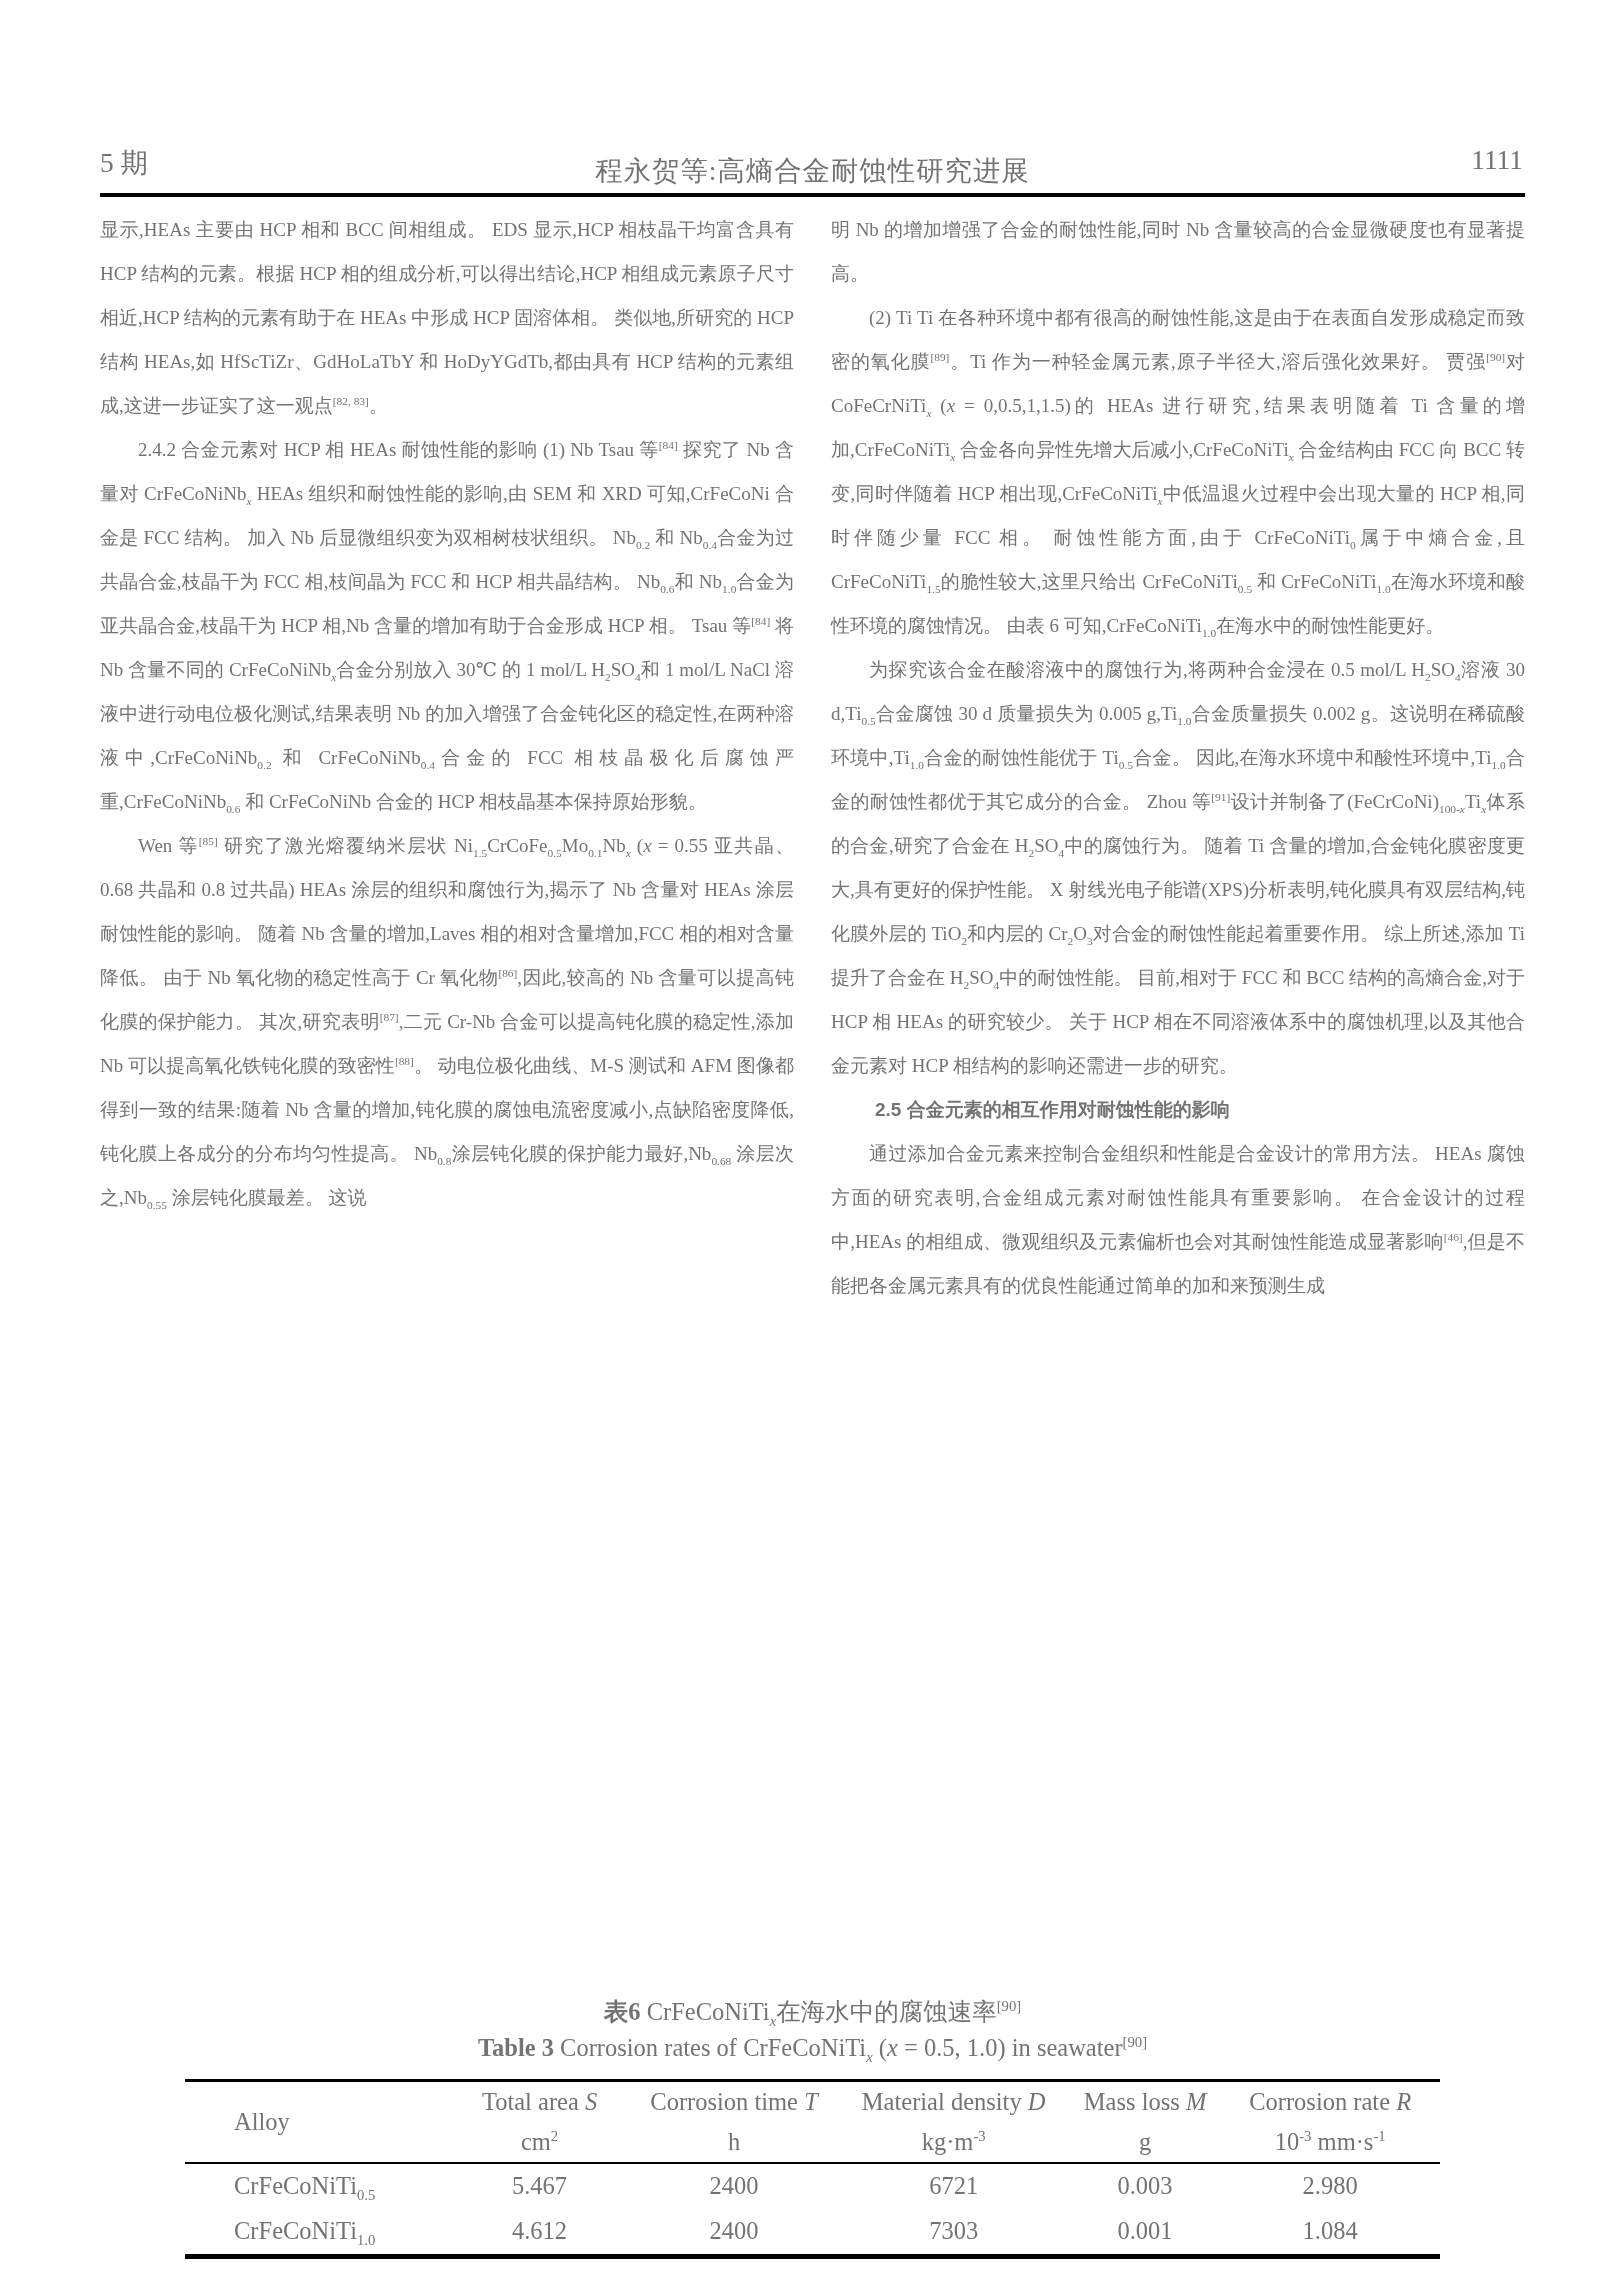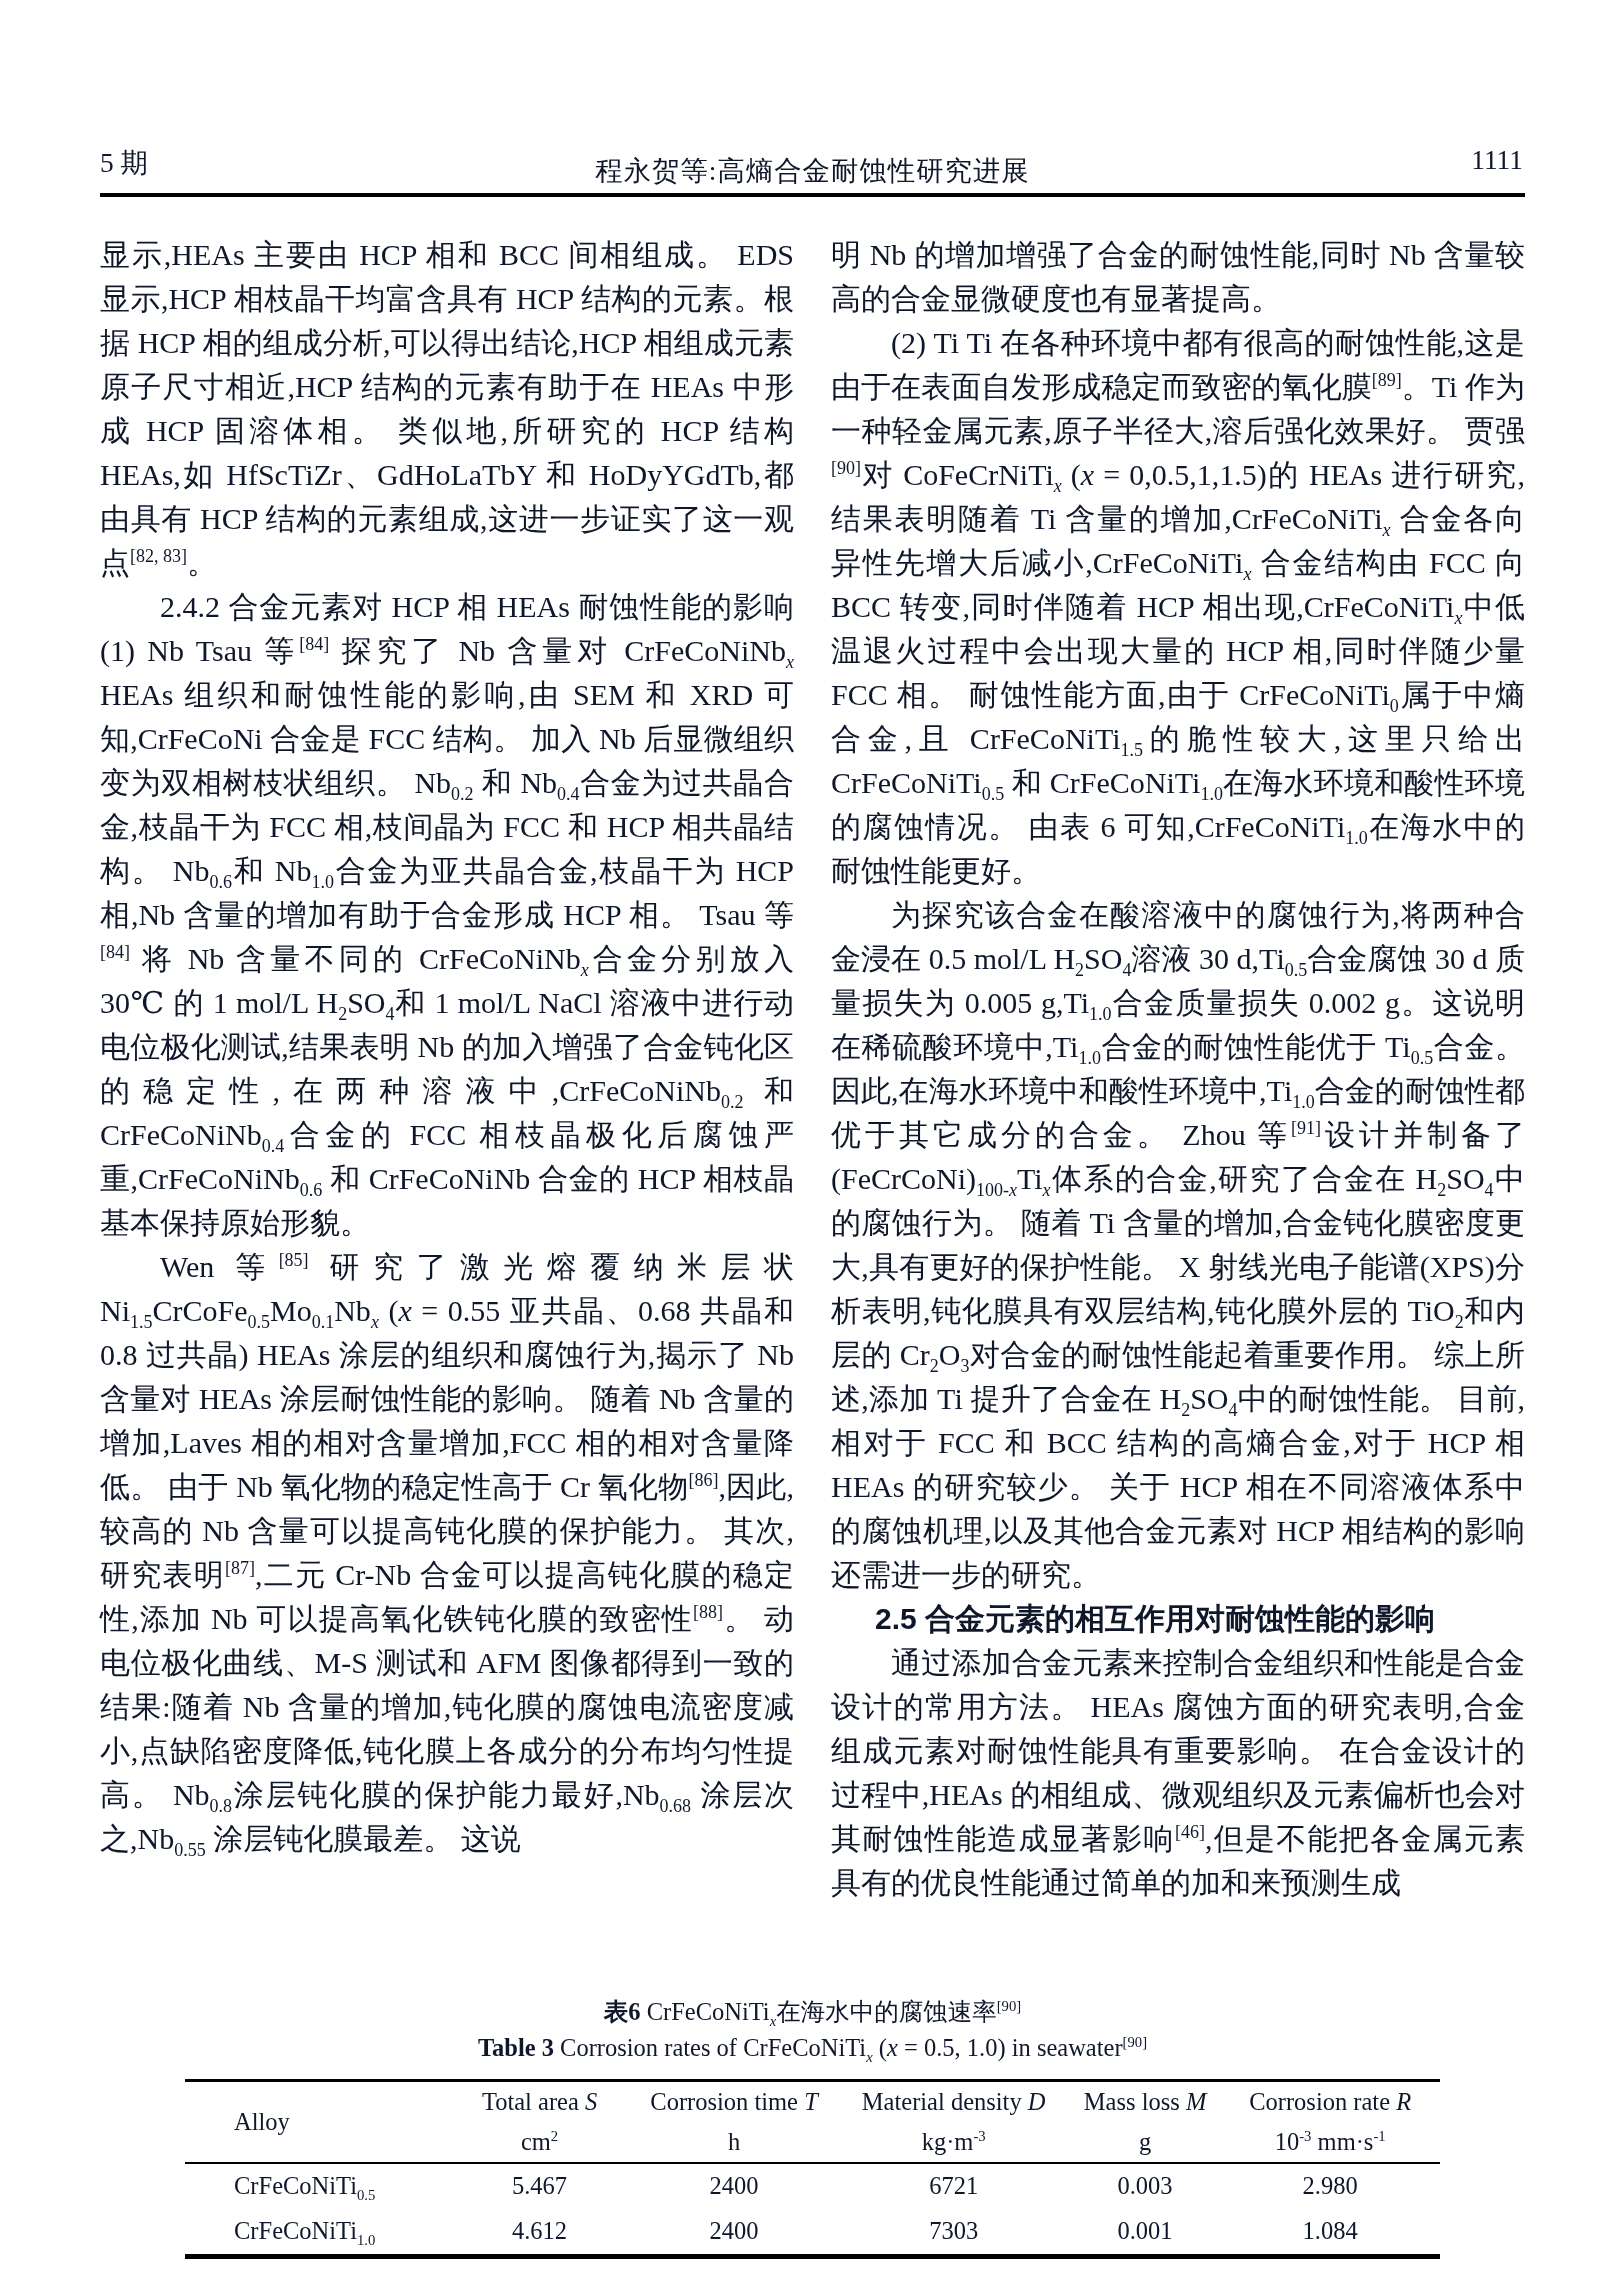--- a/index.html
+++ b/index.html
@@ -1,23 +1,23 @@
 <!DOCTYPE html>
 <html><head>
 <meta charset="utf-8">
 <style>
   html,body{margin:0;padding:0;background:#fff;}
-  .page{position:relative;width:1621px;height:2293px;background:#ffffff;color:#0f172a;
+  .page{position:relative;width:1621px;height:2293px;background:#ffffff;color:#737373;
         font-family:"Liberation Serif","DejaVu Serif",serif;overflow:hidden;border-radius:14px;}
   .header{position:absolute;left:100px;top:145px;width:1425px;height:39px;font-size:27.4px;}
   .issue{position:absolute;left:0;top:0;}
   .running-title{position:absolute;left:0;right:0;top:8px;text-align:center;letter-spacing:1px;}
   .pageno{position:absolute;right:2px;top:0;}
   .header-rule{position:absolute;left:100px;top:193px;width:1425px;height:3.9px;background:#000;}
-  .col{position:absolute;top:233px;width:694px;font-size:30px;line-height:44px;
+  .col{position:absolute;top:208px;width:694px;font-size:19px;line-height:44px;
        text-align:justify;text-justify:inter-ideograph;}
   .col-left{left:100px;}
   .col-right{left:831px;}
   .para{margin:0;}
   .para.plain{text-indent:0;}
   .para.indent{text-indent:2em;}
   .para.heading{text-indent:0;font-family:"Liberation Sans","DejaVu Sans",sans-serif;font-weight:bold;margin-left:44px;}
   sup{font-size:60%;line-height:0;vertical-align:super;}
   sub{font-size:60%;line-height:0;vertical-align:sub;}
   i{font-style:italic;}

